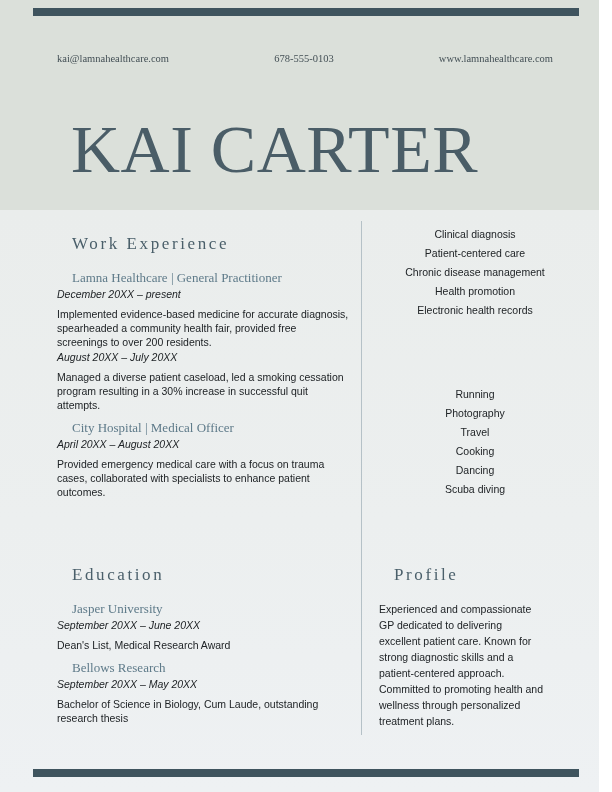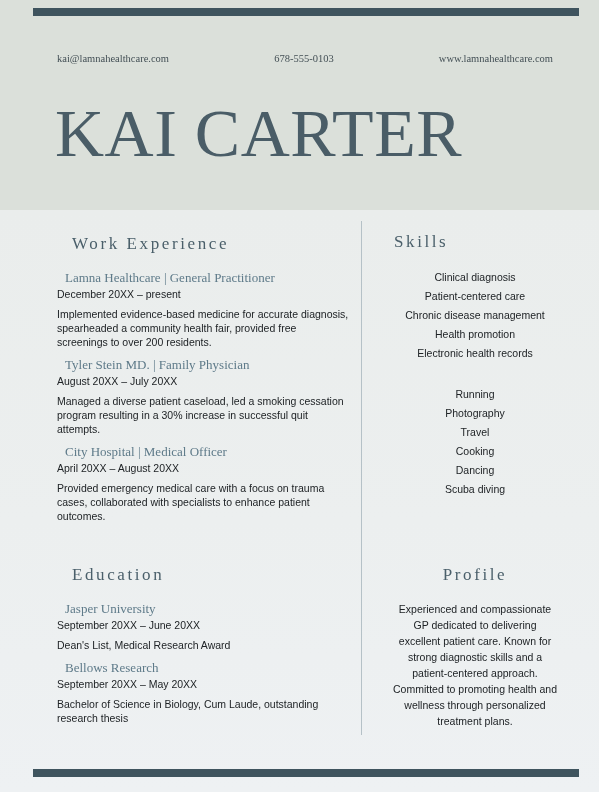--- a/index.html
+++ b/index.html
@@ -23,47 +23,47 @@
     display:flex;justify-content:space-between;align-items:baseline;
     font-family:"Liberation Serif",serif;font-size:10.5px;line-height:13px;
     color:#434f55;
   }
   .job-title{
     position:absolute;left:57px;top:81px;
     font-family:"Liberation Serif",serif;font-size:17px;line-height:20px;
     letter-spacing:2.2px;color:#50656f;
   }
   .name{
-    position:absolute;left:55px;top:99px;margin:0;
+    position:absolute;left:55px;top:99px;margin:16px;
     font-family:"Liberation Serif",serif;font-weight:400;
     font-size:68px;line-height:68px;letter-spacing:0.5px;color:#4a5d67;
   }
   
   .col-divider{
     position:absolute;left:361px;top:221px;width:1px;height:514px;
     background:#b5c1c7;
   }
   .section{position:absolute;}
   #sec-work{left:57px;top:218px;width:292px;}
   #sec-education{left:57px;top:549px;width:292px;}
   #sec-skills{left:379px;top:216px;width:192px;}
   #sec-hobbies{left:379px;top:376px;width:192px;}
-  #sec-profile{left:379px;top:549px;width:192px;text-align:center;}
+  #sec-profile{left:379px;top:549px;width:192px;}
   .sec-heading{
     margin:15px;font-family:"Liberation Serif",serif;font-weight:400;
     font-size:17px;line-height:22px;letter-spacing:2.6px;color:#4a5f6a;
   }
   
   .entry-title{
-    margin:8px 0 0 8px;font-family:"Liberation Serif",serif;font-weight:400;
+    margin:8px 0 0 15px;font-family:"Liberation Serif",serif;font-weight:400;
     font-size:13px;line-height:16px;color:#5e7a89;
   }
   .entry:first-of-type .entry-title{margin-top:7px;}
   .entry-dates{
-    margin:2px 0 0 0;font-size:10.5px;line-height:13px;color:#202427;
+    margin:2px 0 0 0;font-size:10.5px;line-height:13px;color:#202427;font-style:italic;
   }
   .entry-desc{
     margin:6px 0 0 0;font-size:10.5px;line-height:14px;color:#202427;
   }
   
   .plain-list{list-style:none;margin:9px 0 0 0;padding:0;}
   .plain-list li{
     font-size:10.5px;line-height:19px;color:#202427;text-align:center;
   }
   
@@ -94,21 +94,20 @@
     <h2 class="sec-heading">Work Experience</h2>
     <div>
 
         <div class="entry">
           <h3 class="entry-title">Lamna Healthcare | General Practitioner</h3>
           <p class="entry-dates">December 20XX – present</p>
           <p class="entry-desc">Implemented evidence-based medicine for accurate diagnosis, spearheaded a community health fair, provided free screenings to over 200 residents.</p>
         </div>
 
         <div class="entry">
-          <h3 class="entry-title">Tyler Stein MD. | Family Physician</h3>
           <p class="entry-dates">August 20XX – July 20XX</p>
           <p class="entry-desc">Managed a diverse patient caseload, led a smoking cessation program resulting in a 30% increase in successful quit attempts.</p>
         </div>
 
         <div class="entry">
           <h3 class="entry-title">City Hospital | Medical Officer</h3>
           <p class="entry-dates">April 20XX – August 20XX</p>
           <p class="entry-desc">Provided emergency medical care with a focus on trauma cases, collaborated with specialists to enhance patient outcomes.</p>
         </div>
       </div>
@@ -126,21 +125,20 @@
 
         <div class="entry">
           <h3 class="entry-title">Bellows Research</h3>
           <p class="entry-dates">September 20XX – May 20XX</p>
           <p class="entry-desc">Bachelor of Science in Biology, Cum Laude, outstanding research thesis</p>
         </div>
       </div>
   </section>
 
   <section class="section" id="sec-skills">
-    <h2 class="sec-heading">Skills</h2>
     <ul class="plain-list">
 
         <li>Clinical diagnosis</li>
 
         <li>Patient-centered care</li>
 
         <li>Chronic disease management</li>
 
         <li>Health promotion</li>
 

